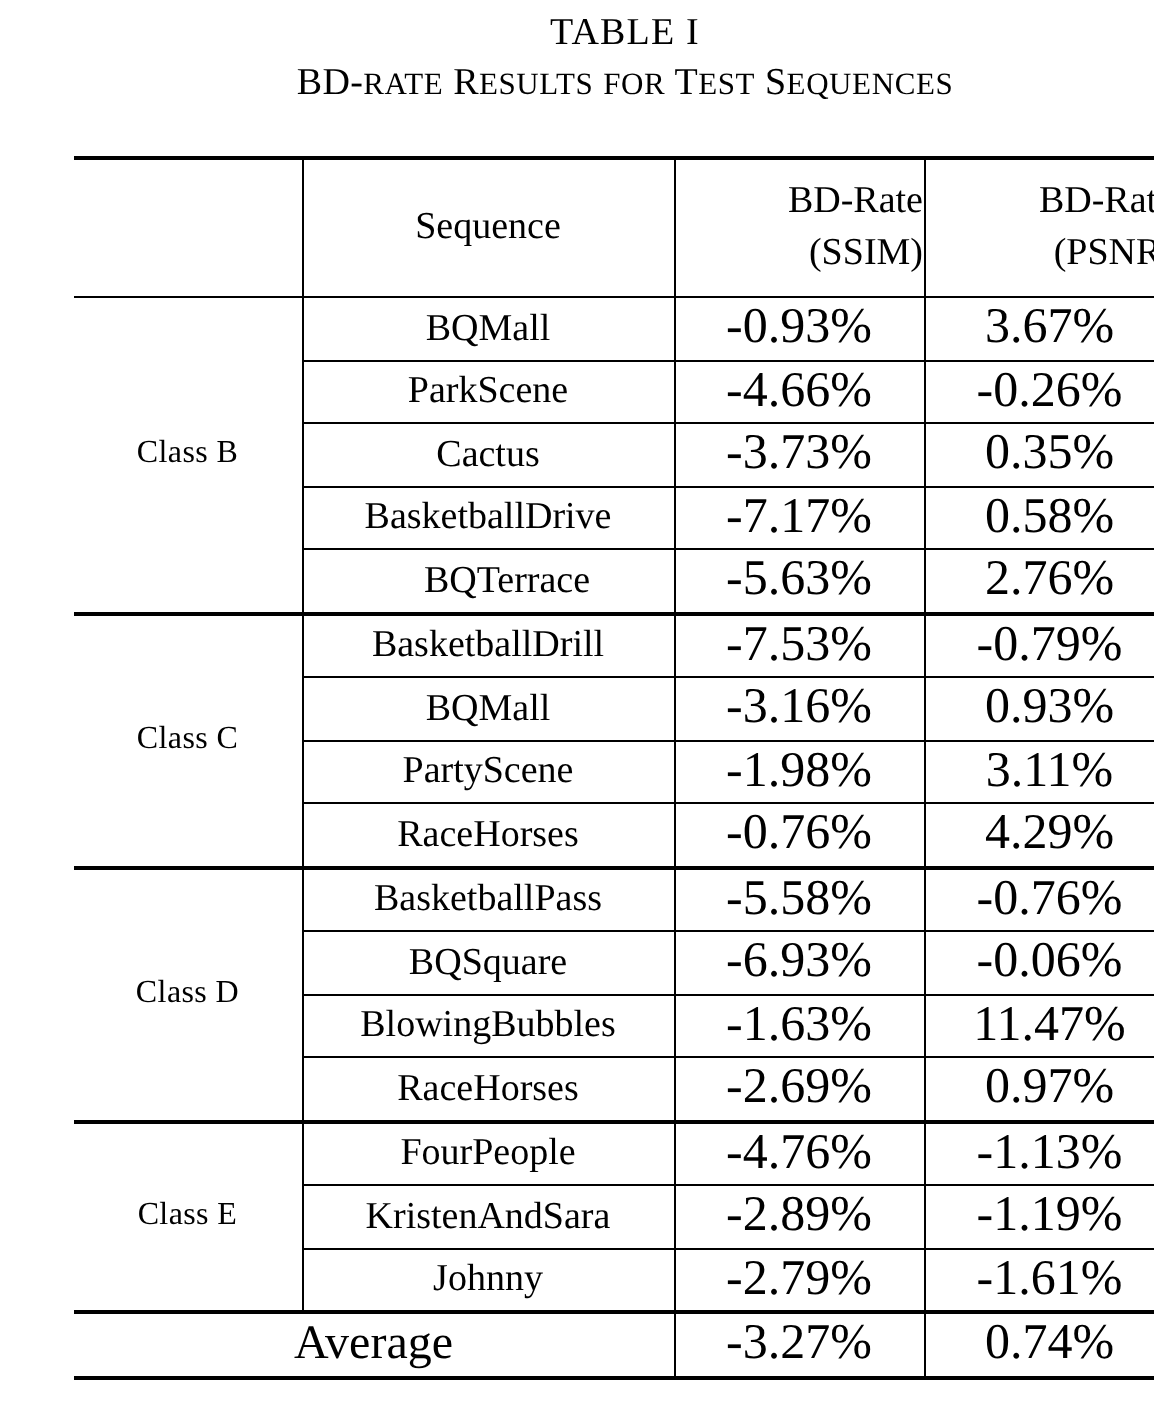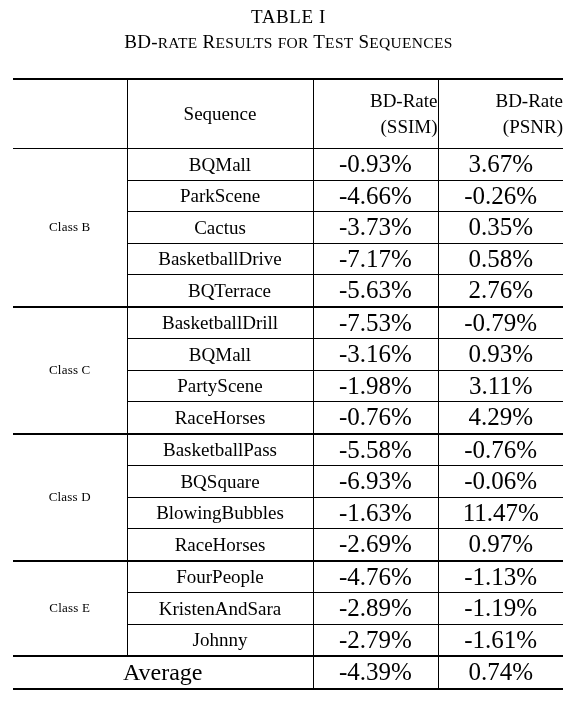--- a/index.html
+++ b/index.html
@@ -13,20 +13,21 @@
     font-family: "Liberation Serif", "DejaVu Serif", serif;
     color: #000000;
     overflow: hidden;
   }
 
   .page {
     position: relative;
     width: 506px;
     height: 706px;
     background: #fff;
+    margin-left: 24px;
   }
 
   
   .caption-block {
     position: absolute;
     top: 4px;
     left: 0;
     width: 577px;
     text-align: center;
   }
@@ -83,21 +84,21 @@
   thead th.hdr {
     height: 68px;
     font-size: 19px;
     line-height: 1.35;
   }
   thead th.hdr-blank { }
 
   .hdr-2line span { display: block; text-align: right; }
 
   td.classcell {
-    font-size: 13px;
+    font-size: 16px;
     letter-spacing: 0.2px;
   }
   td.seqcell {
     font-size: 19px;
   }
   td.numcell {
     font-size: 25px;
   }
   td.avgcell {
     font-size: 24px;
@@ -215,20 +216,20 @@
             <td class="numcell vline-l rule-thin">-2.89%</td>
             <td class="numcell vline-l rule-thin">-1.19%</td>
           </tr>
           <tr>
             <td class="seqcell vline-l rule-bottom" style="border-bottom: 2.2px solid rgb(0, 0, 0);">Johnny</td>
             <td class="numcell vline-l rule-bottom" style="border-bottom: 2.2px solid rgb(0, 0, 0);">-2.79%</td>
             <td class="numcell vline-l rule-bottom" style="border-bottom: 2.2px solid rgb(0, 0, 0);">-1.61%</td>
           </tr>
           <tr>
             <td class="avgcell rule-bottom" colspan="2" style="border-bottom: 2.2px solid rgb(0, 0, 0);">Average</td>
-            <td class="numcell vline-l rule-bottom" style="border-bottom: 2.2px solid rgb(0, 0, 0);">-4.39%</td>
+            <td class="numcell vline-l rule-bottom" style="border-bottom: 2.2px solid rgb(0, 0, 0);">-3.27%</td>
             <td class="numcell vline-l rule-bottom" style="border-bottom: 2.2px solid rgb(0, 0, 0);">0.74%</td>
           </tr>
         </tbody>
     </table>
   </div>
 
 </div>
 
 </body></html>

